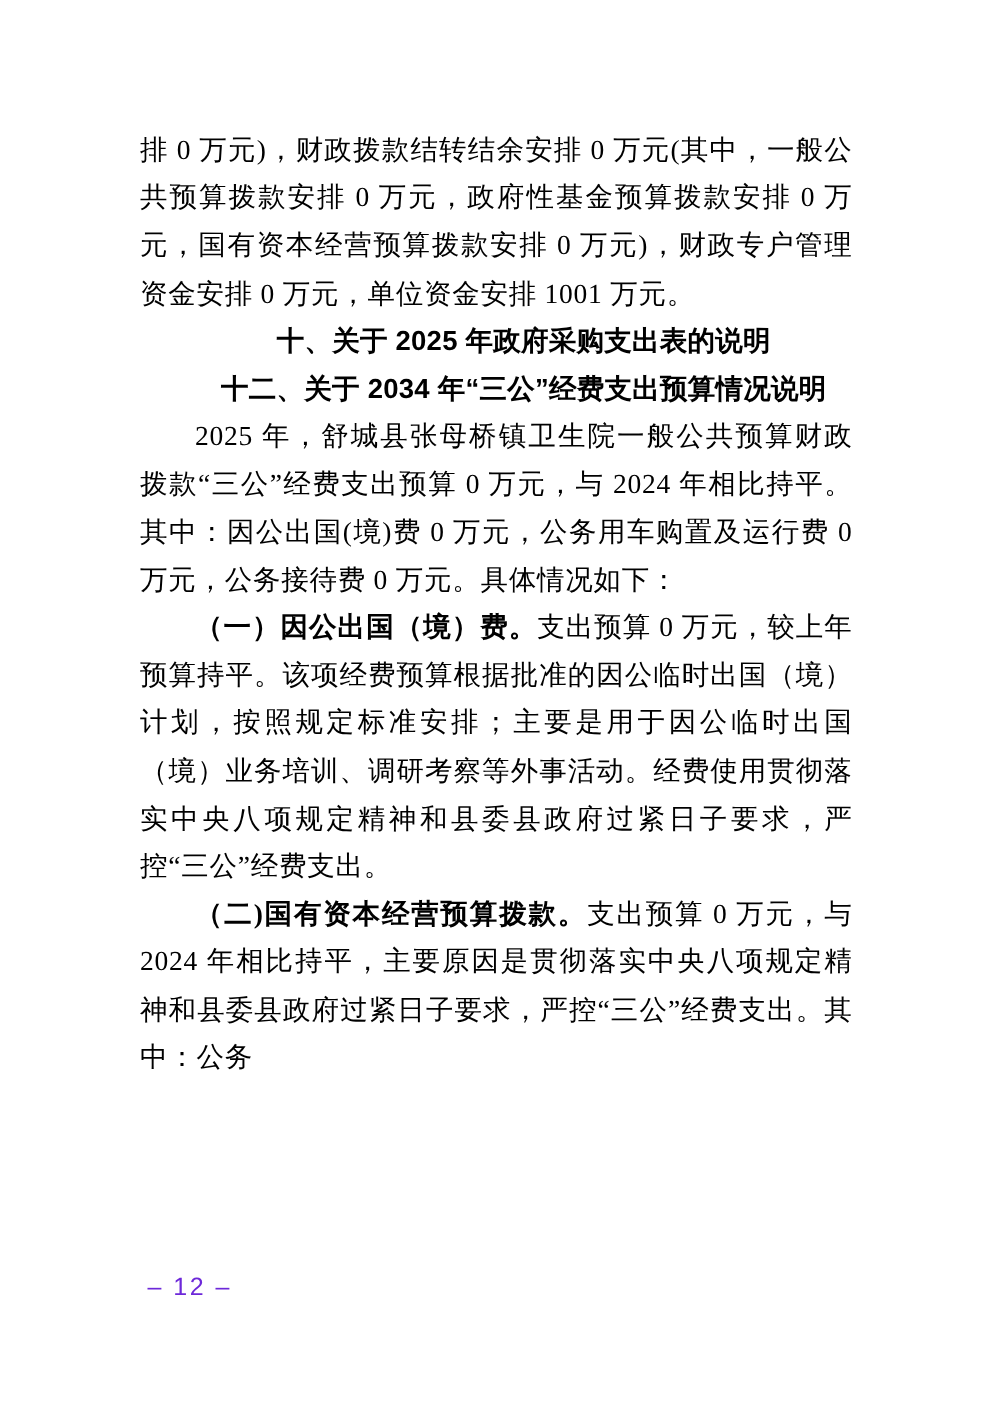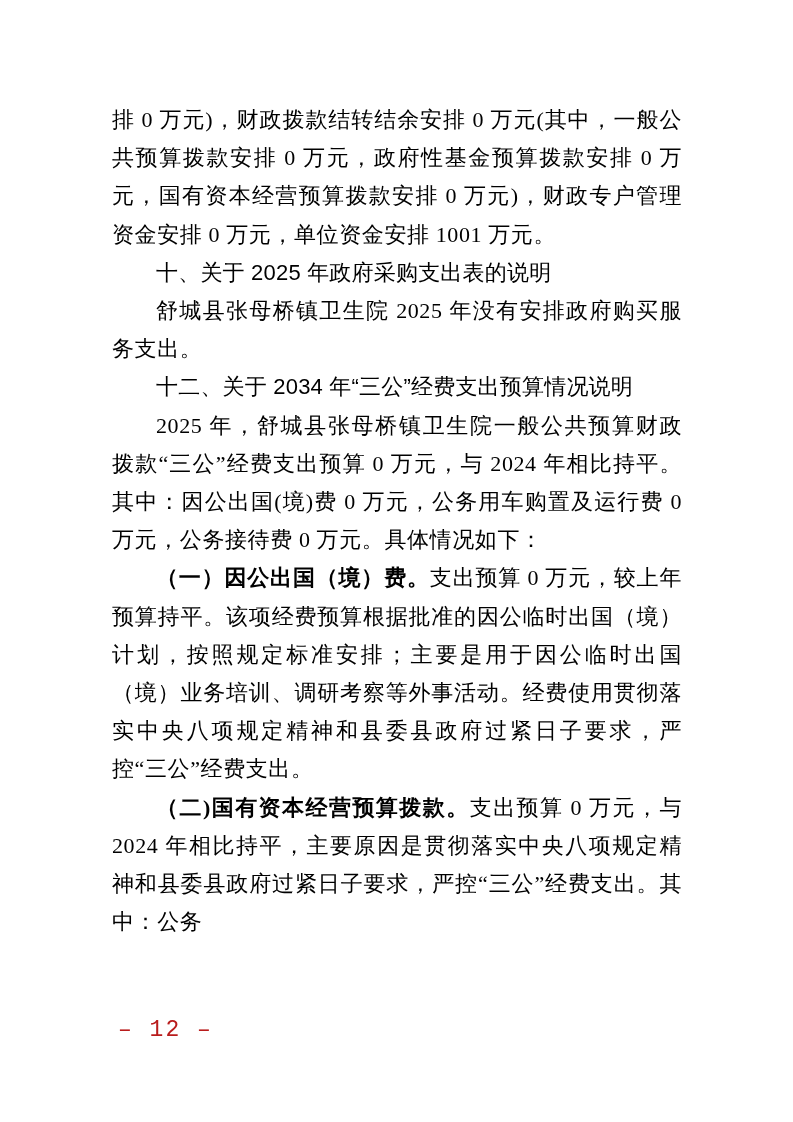--- a/index.html
+++ b/index.html
@@ -34,52 +34,51 @@
   }
   .para {
     text-indent: 2em;
   }
   .para-continuation {
     text-indent: 0;
   }
   .heading {
     text-indent: 2em;
     font-family: "Liberation Sans", "DejaVu Sans", sans-serif;
-    font-weight: normal;
-    text-align: left;
+    font-weight: bold;
+    text-align: center;
     letter-spacing: 0.2px;
   }
   .lead {
     font-weight: bold;
   }
   .footer {
     position: absolute;
     left: 118px;
     top: 1017px;
-    font-size: 23px;
+    font-size: 20px;
     line-height: 26px;
     letter-spacing: 2px;
-    font-family: Liberation Mono, monospace;
-    color: #b91c1c;
+    font-family: Liberation Sans, sans-serif;
+    color: #6d28d9;
   }
 </style>
 </head>
 <body>
 
 <div class="page">
 
   <div class="content">
 
     <p class="para-continuation">排 0 万元)，财政拨款结转结余安排 0 万元(其中，一般公共预算拨款安排 0 万元，政府性基金预算拨款安排 0 万元，国有资本经营预算拨款安排 0 万元)，财政专户管理资金安排 0 万元，单位资金安排 1001 万元。</p>
 
     <p class="heading">十、关于 2025 年政府采购支出表的说明</p>
 
 
 
-    <p class="para">舒城县张母桥镇卫生院 2025 年没有安排政府购买服务支出。</p>
 
     <p class="heading">十二、关于 2034 年“三公”经费支出预算情况说明</p>
 
     <p class="para">2025 年，舒城县张母桥镇卫生院一般公共预算财政拨款“三公”经费支出预算 0 万元，与 2024 年相比持平。其中：因公出国(境)费 0 万元，公务用车购置及运行费 0 万元，公务接待费 0 万元。具体情况如下：</p>
 
     <p class="para"><span class="lead">（一）因公出国（境）费。</span><span>支出预算 0 万元，较上年预算持平。该项经费预算根据批准的因公临时出国（境）计划，按照规定标准安排；主要是用于因公临时出国（境）业务培训、调研考察等外事活动。经费使用贯彻落实中央八项规定精神和县委县政府过紧日子要求，严控“三公”经费支出。</span></p>
 
     <p class="para"><span class="lead">（二)国有资本经营预算拨款。</span><span>支出预算 0 万元，与 2024 年相比持平，主要原因是贯彻落实中央八项规定精神和县委县政府过紧日子要求，严控“三公”经费支出。其中：公务</span></p>
 
   </div>

